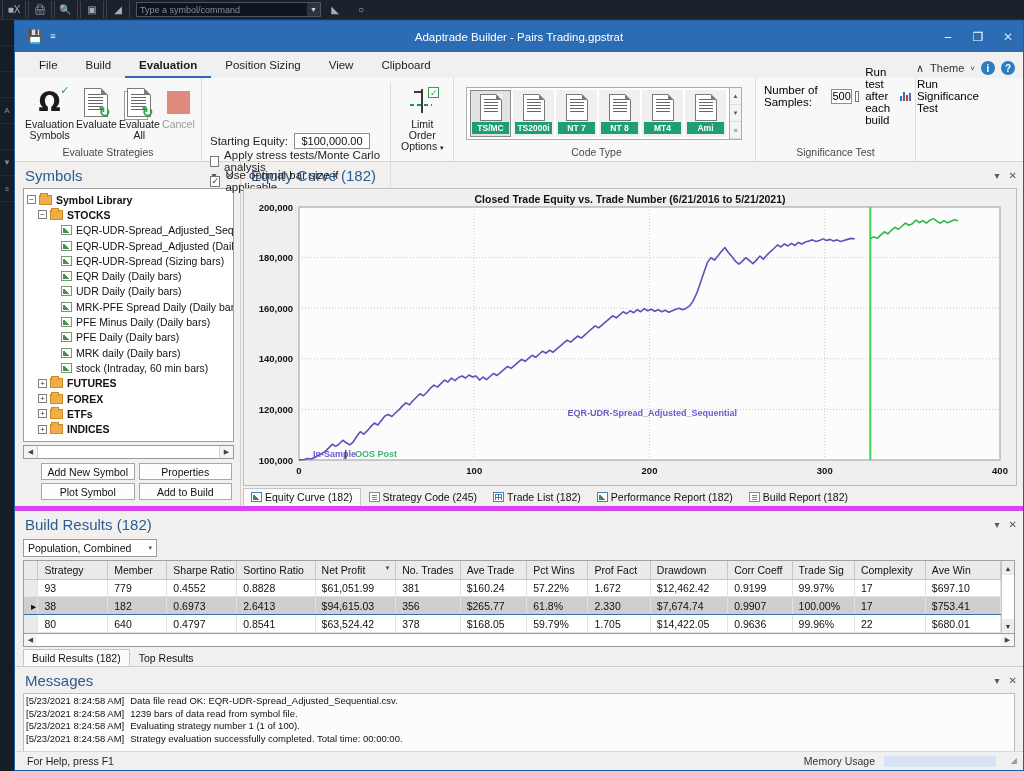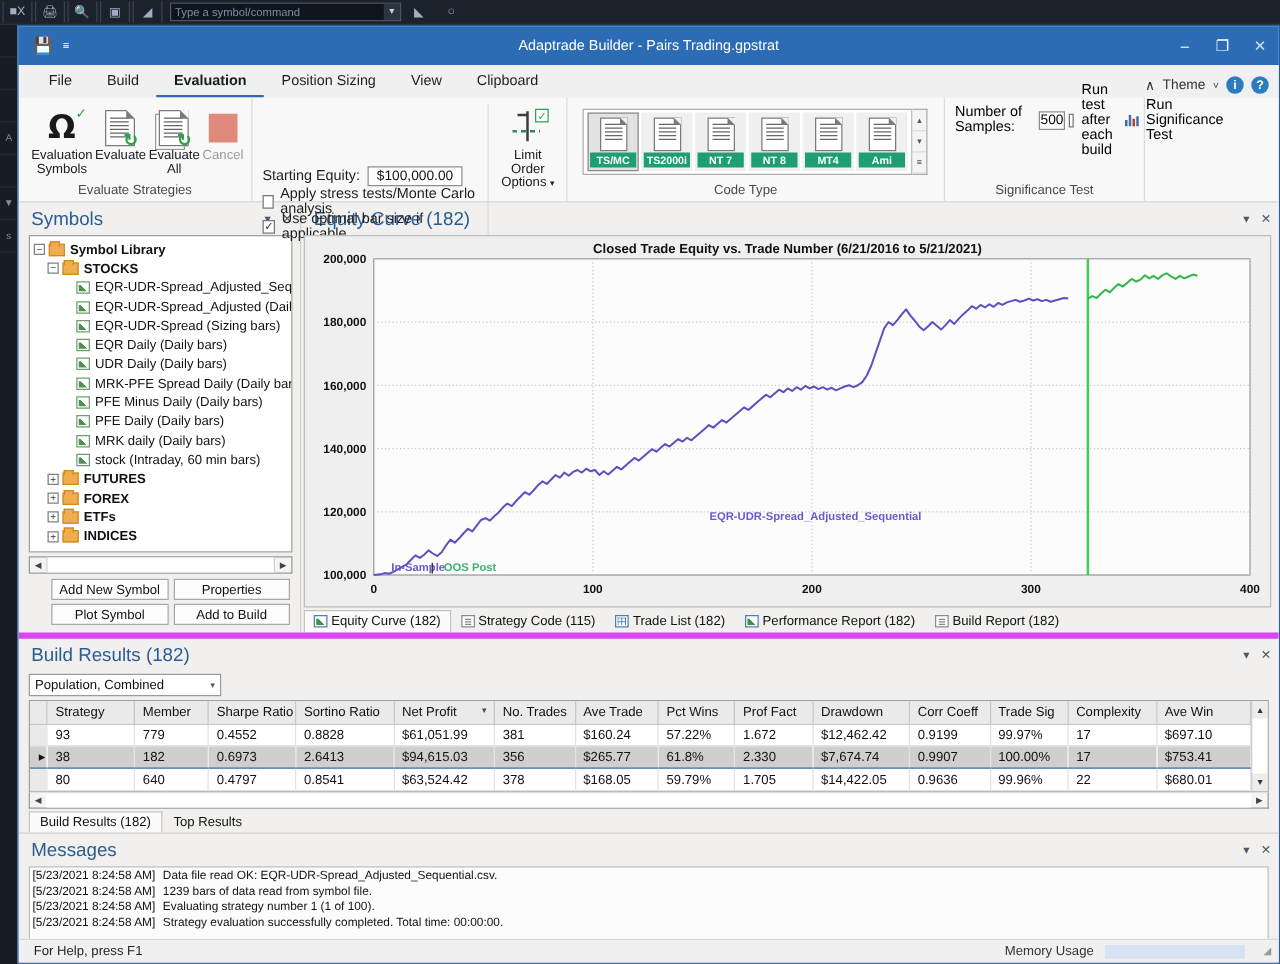--- a/index.html
+++ b/index.html
@@ -234,21 +234,21 @@
                        box-shadow: 0 2px 0 #888, 0 4px 0 #888, 0 6px 0 #888; background:#888; }
   .tabico.grid::after { content:""; position:absolute; inset:1px;
                         background:
                           linear-gradient(#4a7fb5 1px, transparent 1px) 0 0/100% 3px,
                           linear-gradient(90deg,#4a7fb5 1px, transparent 1px) 0 0/3px 100%; }
 
   
   #build { height: 160px; flex: 0 0 auto; background: #f1f0ef;
            border-top: 5px solid #d946ef; display: flex; flex-direction: column; }
   #filterrow { padding: 2px 0 3px 8px; }
-  .combo { width: 154px; height: 18px; background: #fff; border: 1px solid #9a9a9a;
+  .combo { width: 134px; height: 18px; background: #fff; border: 1px solid #9a9a9a;
            display: flex; align-items: center; padding-left: 4px; font-size: 10.5px;
            color: #111; position: relative; }
   .combo .carr { position: absolute; right: 4px; font-size: 7px; color: #555; }
   #gridwrap { flex: 1; margin: 0 8px 0 8px; border: 1px solid #a0a0a0;
               background: #fff; display: flex; overflow: hidden; }
   table.grid { border-collapse: collapse; width: 100%; table-layout: fixed; }
   table.grid th {
     background: #eaeaea; border: 1px solid #c6c6c6; border-top: none; border-left: none;
     font-size: 10.5px; font-weight: normal; color: #111; text-align: left;
     padding: 2px 0 2px 6px; height: 18px;
@@ -707,21 +707,21 @@
               <text x="493.125" y="226.725" font-size="9" font-family="&quot;Liberation Sans&quot;, sans-serif" font-weight="bold" fill="#6a5acd" text-anchor="end">EQR-UDR-Spread_Adjusted_Sequential</text>
             </svg>
         </div>
         <div id="chart-tabs">
           <div class="ctab active">
             <span class="tabico green"></span>
             <span>Equity Curve (182)</span>
           </div>
           <div class="ctab">
             <span class="tabico doc"></span>
-            <span>Strategy Code (115)</span>
+            <span>Strategy Code (245)</span>
           </div>
           <div class="ctab">
             <span class="tabico grid"></span>
             <span>Trade List (182)</span>
           </div>
           <div class="ctab">
             <span class="tabico green"></span>
             <span>Performance Report (182)</span>
           </div>
           <div class="ctab">

